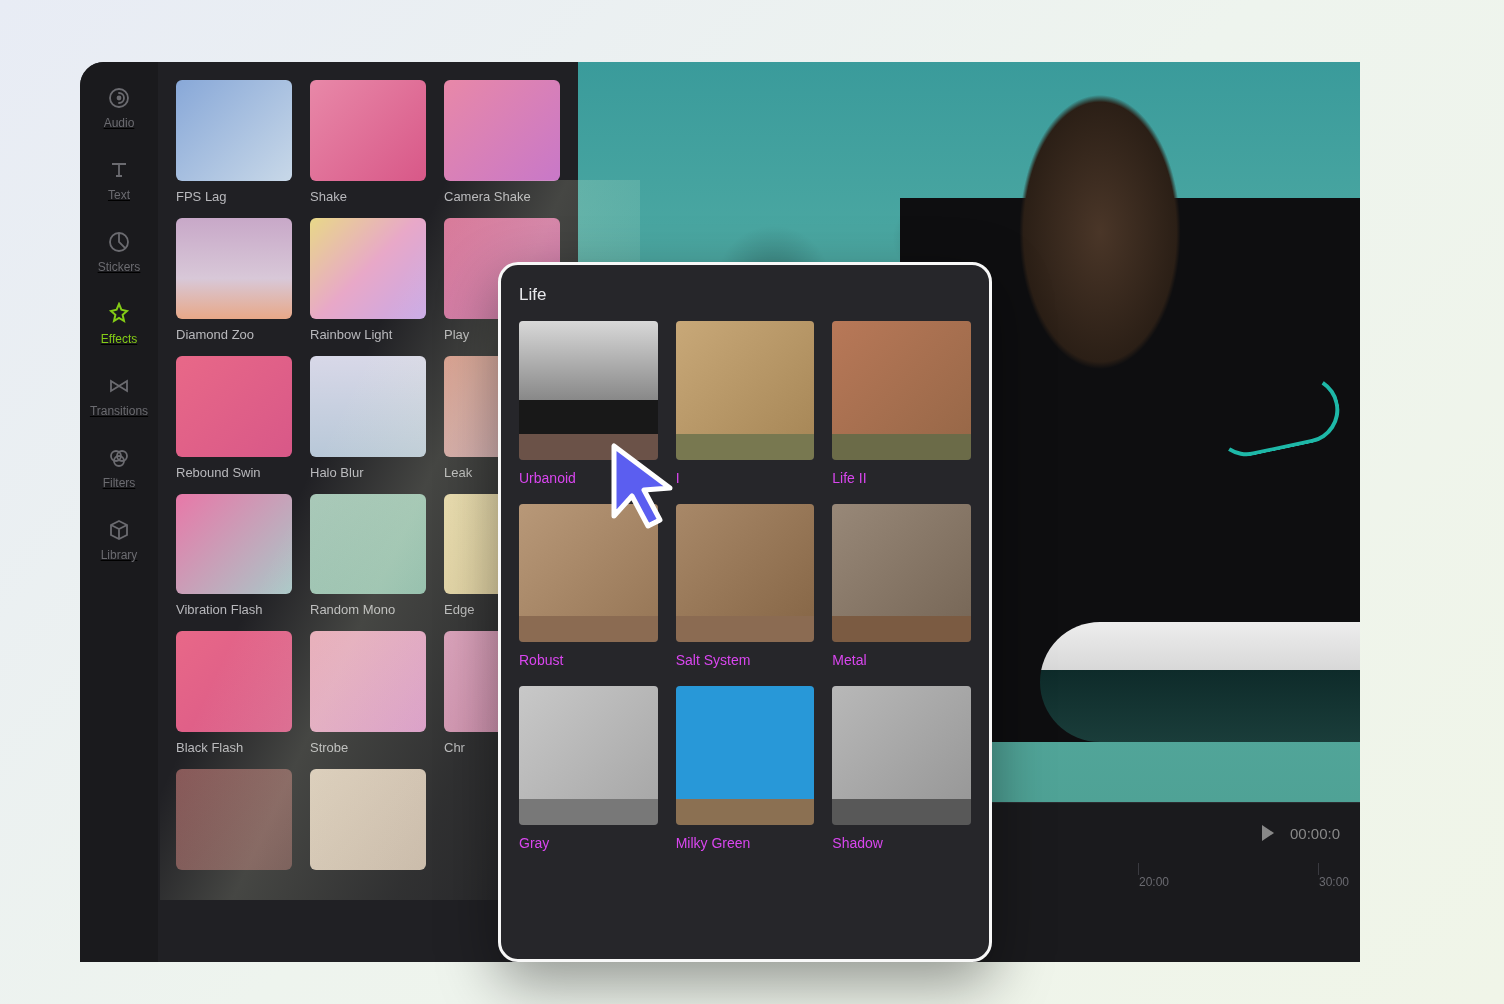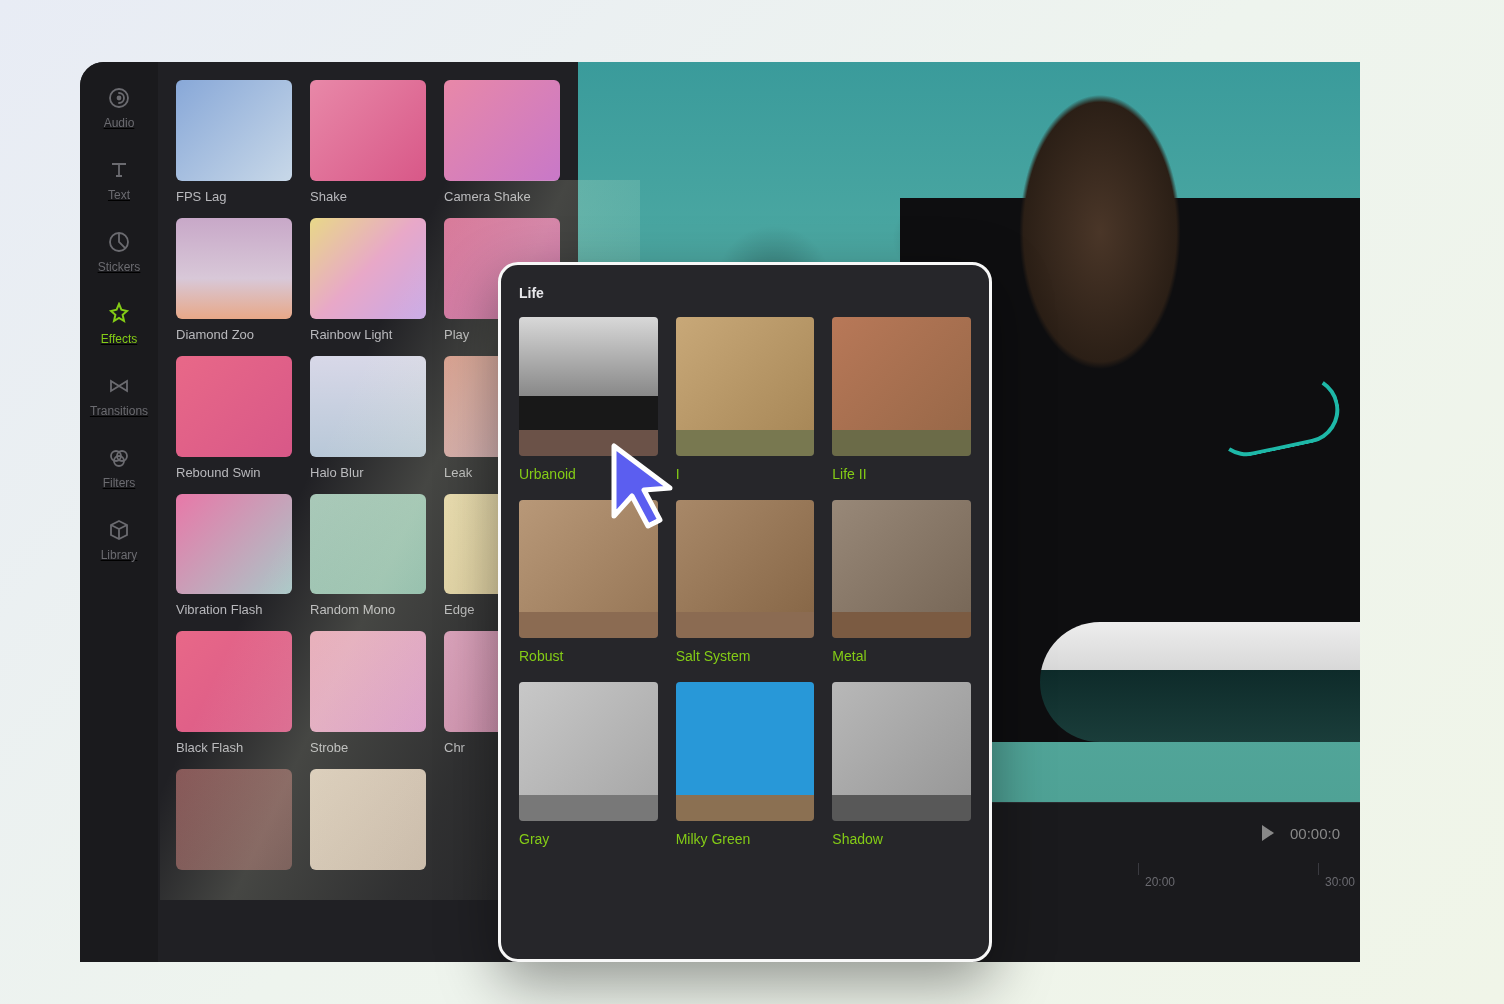--- a/index.html
+++ b/index.html
@@ -171,21 +171,20 @@
   position: relative;
   color: #6a6a70;
   font-size: 12px;
 }
 
 .ruler-mark {
   position: absolute;
   top: 0;
   border-left: 1px solid #3a3a40;
   height: 10px;
-  padding-left: 6px;
   padding-top: 12px;
 }
 
 .spotlight-overlay {
   position: absolute;
   left: 160px;
   top: 180px;
   width: 480px;
   height: 720px;
   background: linear-gradient(115deg, transparent 0%, transparent 35%, rgba(240,245,210,0.18) 50%, rgba(240,245,210,0.08) 70%, transparent 100%);
@@ -201,23 +200,23 @@
   background: #26262a;
   border-radius: 20px;
   border: 3px solid #f8f8f8;
   padding: 20px 18px;
   box-shadow: 0 20px 60px rgba(0,0,0,0.4);
   overflow: hidden;
 }
 
 .popup-title {
   color: #e8e8ec;
-  font-size: 14px;
+  font-size: 17px;
   margin-bottom: 16px;
-  font-weight: 700;
+  font-weight: 400;
 }
 
 .popup-grid {
   display: grid;
   grid-template-columns: repeat(3, 1fr);
   gap: 18px;
 }
 
 .popup-item { cursor: pointer; }
 
@@ -237,21 +236,21 @@
   flex: 1;
   background: #555;
 }
 
 .popup-thumb-bar {
   height: 26px;
 }
 
 .popup-label {
   font-size: 14px;
-  color: #84cc16;
+  color: #d946ef;
 }
 
 .cursor-arrow {
   position: absolute;
   left: 604px;
   top: 438px;
   width: 80px;
   height: 100px;
   z-index: 100;
   pointer-events: none;

